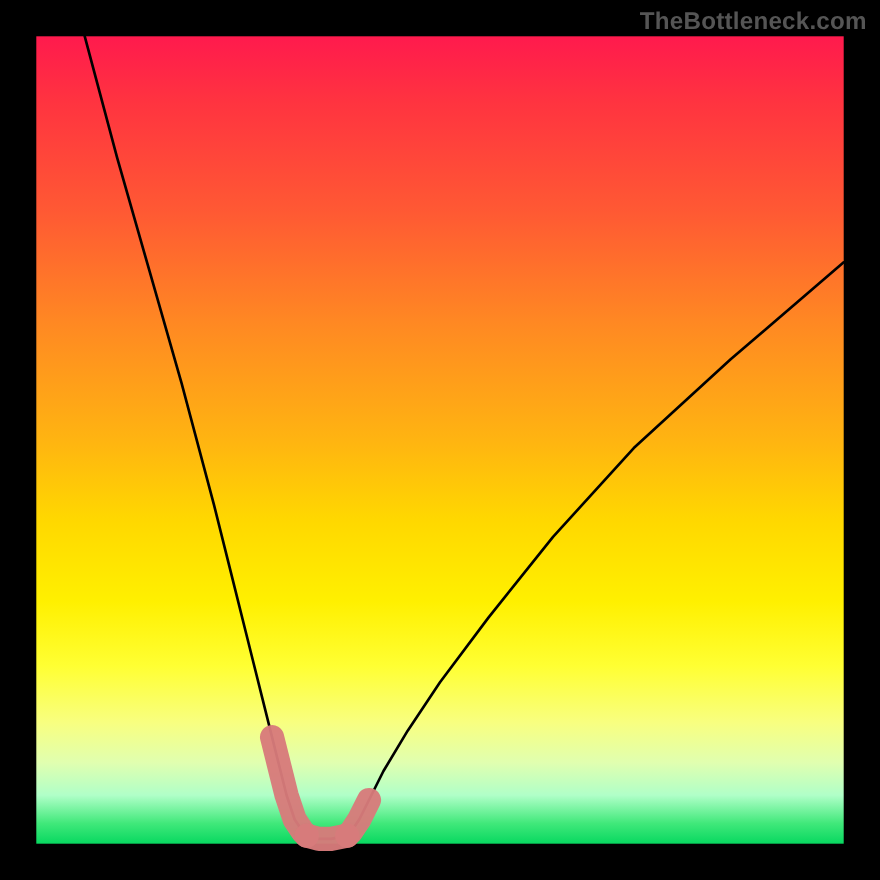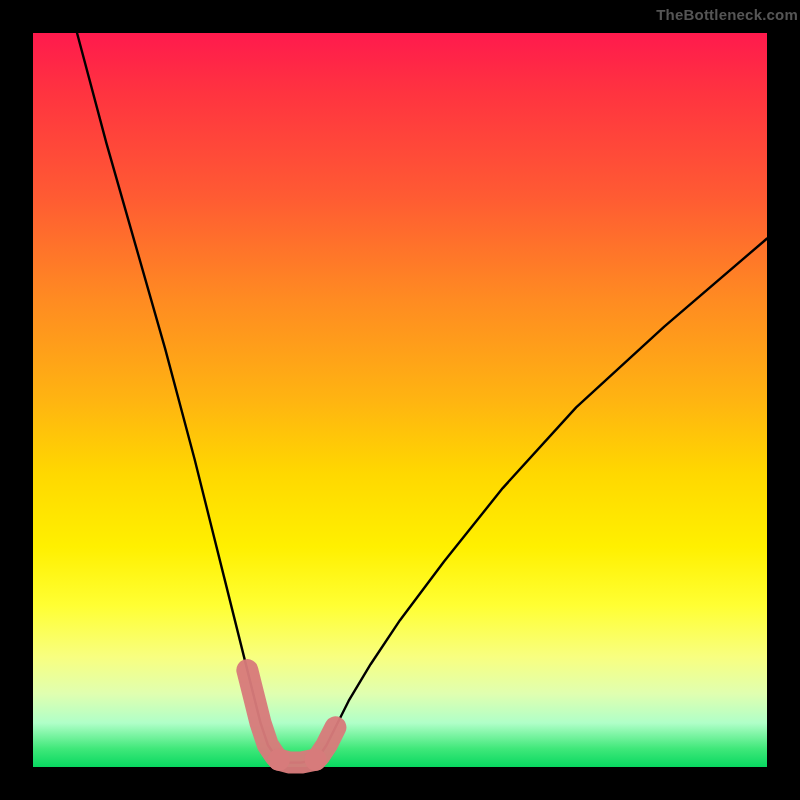--- a/index.html
+++ b/index.html
@@ -33,22 +33,22 @@
       #f8ff80 85%,
       #e0ffb0 90%,
       #b0ffc8 94%,
       #40e87a 97.5%,
       #08d860 100%
     );
   }
   .watermark {
     position: absolute;
     top: 6px;
-    right: 2px;
-    font-size: 15px;
+    right: 12px;
+    font-size: 22px;
     font-weight: 600;
     color: #555555;
     letter-spacing: 0.2px;
   }
   svg.overlay {
     position: absolute;
     top: 0;
     left: 0;
   }
 </style>

